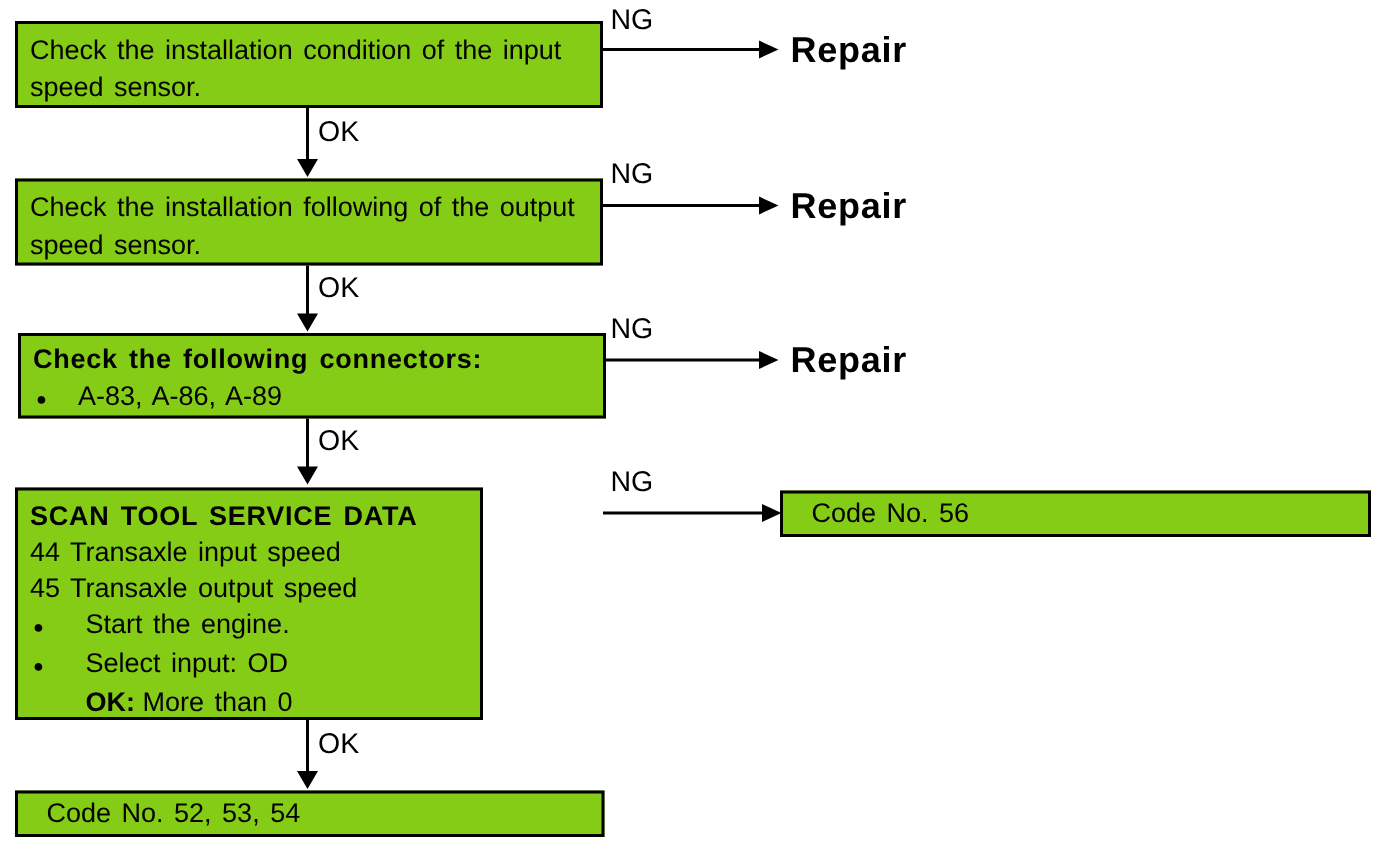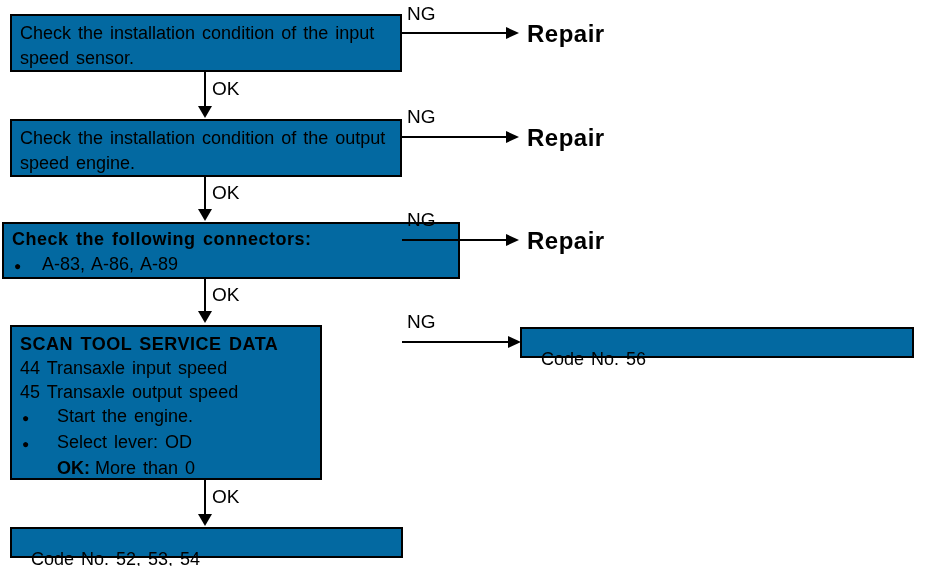--- a/index.html
+++ b/index.html
@@ -9,21 +9,21 @@
     width: 928px;
     height: 566px;
     background: #ffffff;
     font-family: "Liberation Sans", sans-serif;
     color: #000000;
     overflow: hidden;
   }
   .box {
     position: absolute;
     border: 2px solid #000000;
-    background: #0369a1;
+    background: #84cc16;
   }
   .box-text {
     font-size: 18px;
     line-height: 25px;
     padding: 4px 6px 0 8px;
     word-spacing: 2px;
   }
   .row { display: flex; align-items: baseline; }
   .bullet {
     font-size: 12px;
@@ -35,21 +35,20 @@
   .bold { font-weight: 700; }
   .scan-title { font-weight: 700; letter-spacing: 0.5px; }
   .box4-text { font-size: 18px; line-height: 24px; padding: 5px 6px 0 8px; word-spacing: 2px; }
   .ok-cond-line { margin-left: 37px; }
   .ok-cond-line .cond { margin-left: 5px; }
   .result-text {
     font-size: 18px;
     line-height: 26px;
     padding-left: 19px;
     word-spacing: 2px;
-    margin-top: 17px;
   }
   .flow-label {
     position: absolute;
     font-size: 19px;
     line-height: 22px;
   }
   .repair-label {
     position: absolute;
     font-size: 24px;
     line-height: 22px;
@@ -85,33 +84,33 @@
   <div class="flow-label" style="left:407px; top:3px;">NG</div>
   <div class="hline" style="left:402px; top:32px; width:104px;"></div>
   <div class="arrow-right" style="left:506px; top:27px;"></div>
   <div class="repair-label" style="left:527px; top:23px;">Repair</div>
 
   <div class="vline" style="left:204px; top:72px; height:36px;"></div>
   <div class="arrow-down" style="left:198px; top:106px;"></div>
   <div class="flow-label" style="left:212px; top:78px;">OK</div>
 
   <div class="box" style="left:10px; top:119px; width:392px; height:58px;">
-    <div class="box-text" style="padding-top:5px;">Check the installation condition of the output speed engine.</div>
+    <div class="box-text" style="padding-top:5px;">Check the installation following of the output speed sensor.</div>
   </div>
 
   <div class="flow-label" style="left:407px; top:106px;">NG</div>
   <div class="hline" style="left:402px; top:136px; width:104px;"></div>
   <div class="arrow-right" style="left:506px; top:131px;"></div>
   <div class="repair-label" style="left:527px; top:127px;">Repair</div>
 
   <div class="vline" style="left:204px; top:177px; height:34px;"></div>
   <div class="arrow-down" style="left:198px; top:209px;"></div>
   <div class="flow-label" style="left:212px; top:182px;">OK</div>
 
-  <div class="box" style="left:2px; top:222px; width:458px; height:57px;">
+  <div class="box" style="left:12px; top:222px; width:392px; height:57px;">
     <div class="box-text" style="padding-top:3px;">
       <div class="scan-title">Check the following connectors:</div>
       <div class="row">
         <span class="bullet b3-bullet">●</span>
         <span>A-83, A-86, A-89</span>
       </div>
     </div>
   </div>
 
   <div class="flow-label" style="left:407px; top:209px;">NG</div>
@@ -127,21 +126,21 @@
     <div class="box4-text">
       <div class="scan-title">SCAN TOOL SERVICE DATA</div>
       <div>44 Transaxle input speed</div>
       <div>45 Transaxle output speed</div>
       <div class="row">
         <span class="bullet b4-bullet">●</span>
         <span>Start the engine.</span>
       </div>
       <div class="row">
         <span class="bullet b4-bullet">●</span>
-        <span>Select lever: OD</span>
+        <span>Select input: OD</span>
       </div>
       <div class="ok-cond-line">
         <span class="bold">OK:</span><span class="cond">More than 0</span>
       </div>
     </div>
   </div>
 
   <div class="flow-label" style="left:407px; top:311px;">NG</div>
   <div class="hline" style="left:402px; top:341px; width:106px;"></div>
   <div class="arrow-right" style="left:508px; top:336px;"></div>

